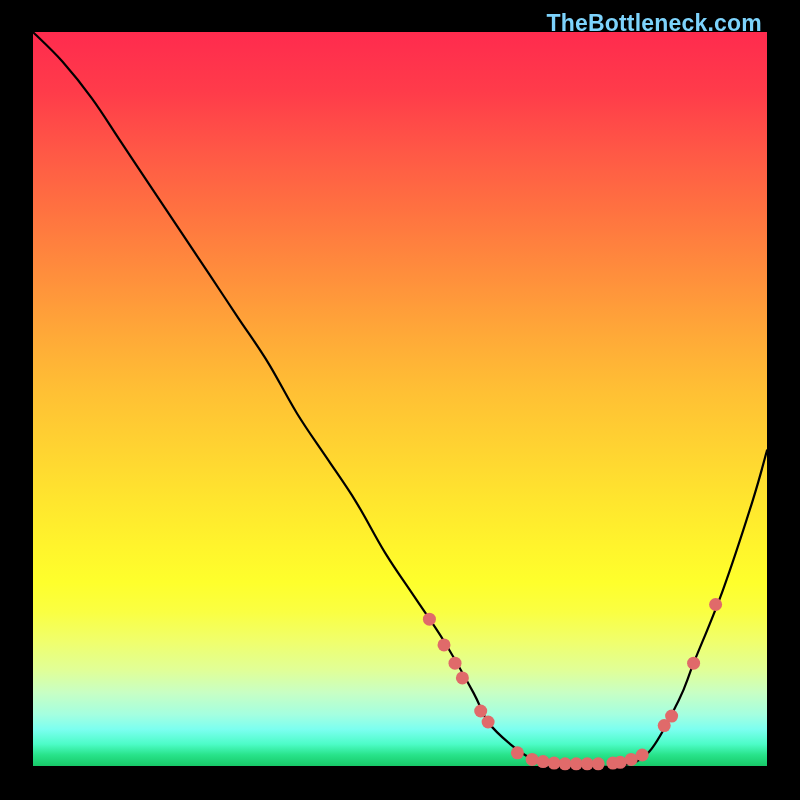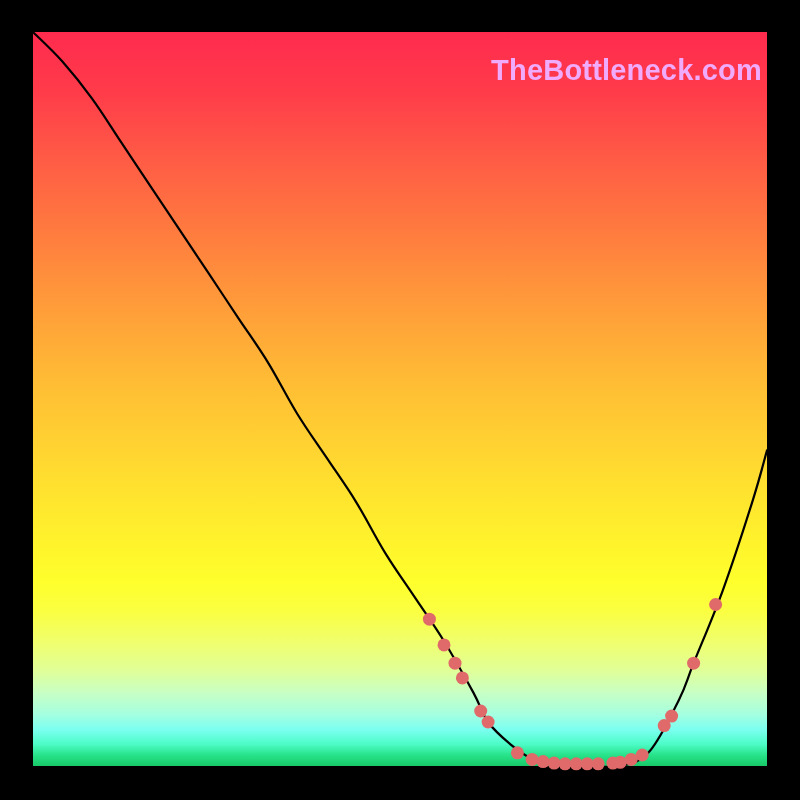--- a/index.html
+++ b/index.html
@@ -37,25 +37,24 @@
       #4dfcc8 97%,
       #28e38a 98.5%,
       #17c968 100%
     );
   }
   .watermark {
     position: absolute;
     top: 10px;
     right: 38px;
     font-family: Arial, Helvetica, sans-serif;
-    font-size: 29px;
+    font-size: 23px;
     font-weight: 600;
-    color: #f0abfc;
+    color: #7dd3fc;
     letter-spacing: 0.2px;
-    margin-top: 44px;
   }
   svg.curve {
     position: absolute;
     left: 0;
     top: 0;
     width: 734px;
     height: 734px;
     overflow: visible;
   }
   .plot-line {

